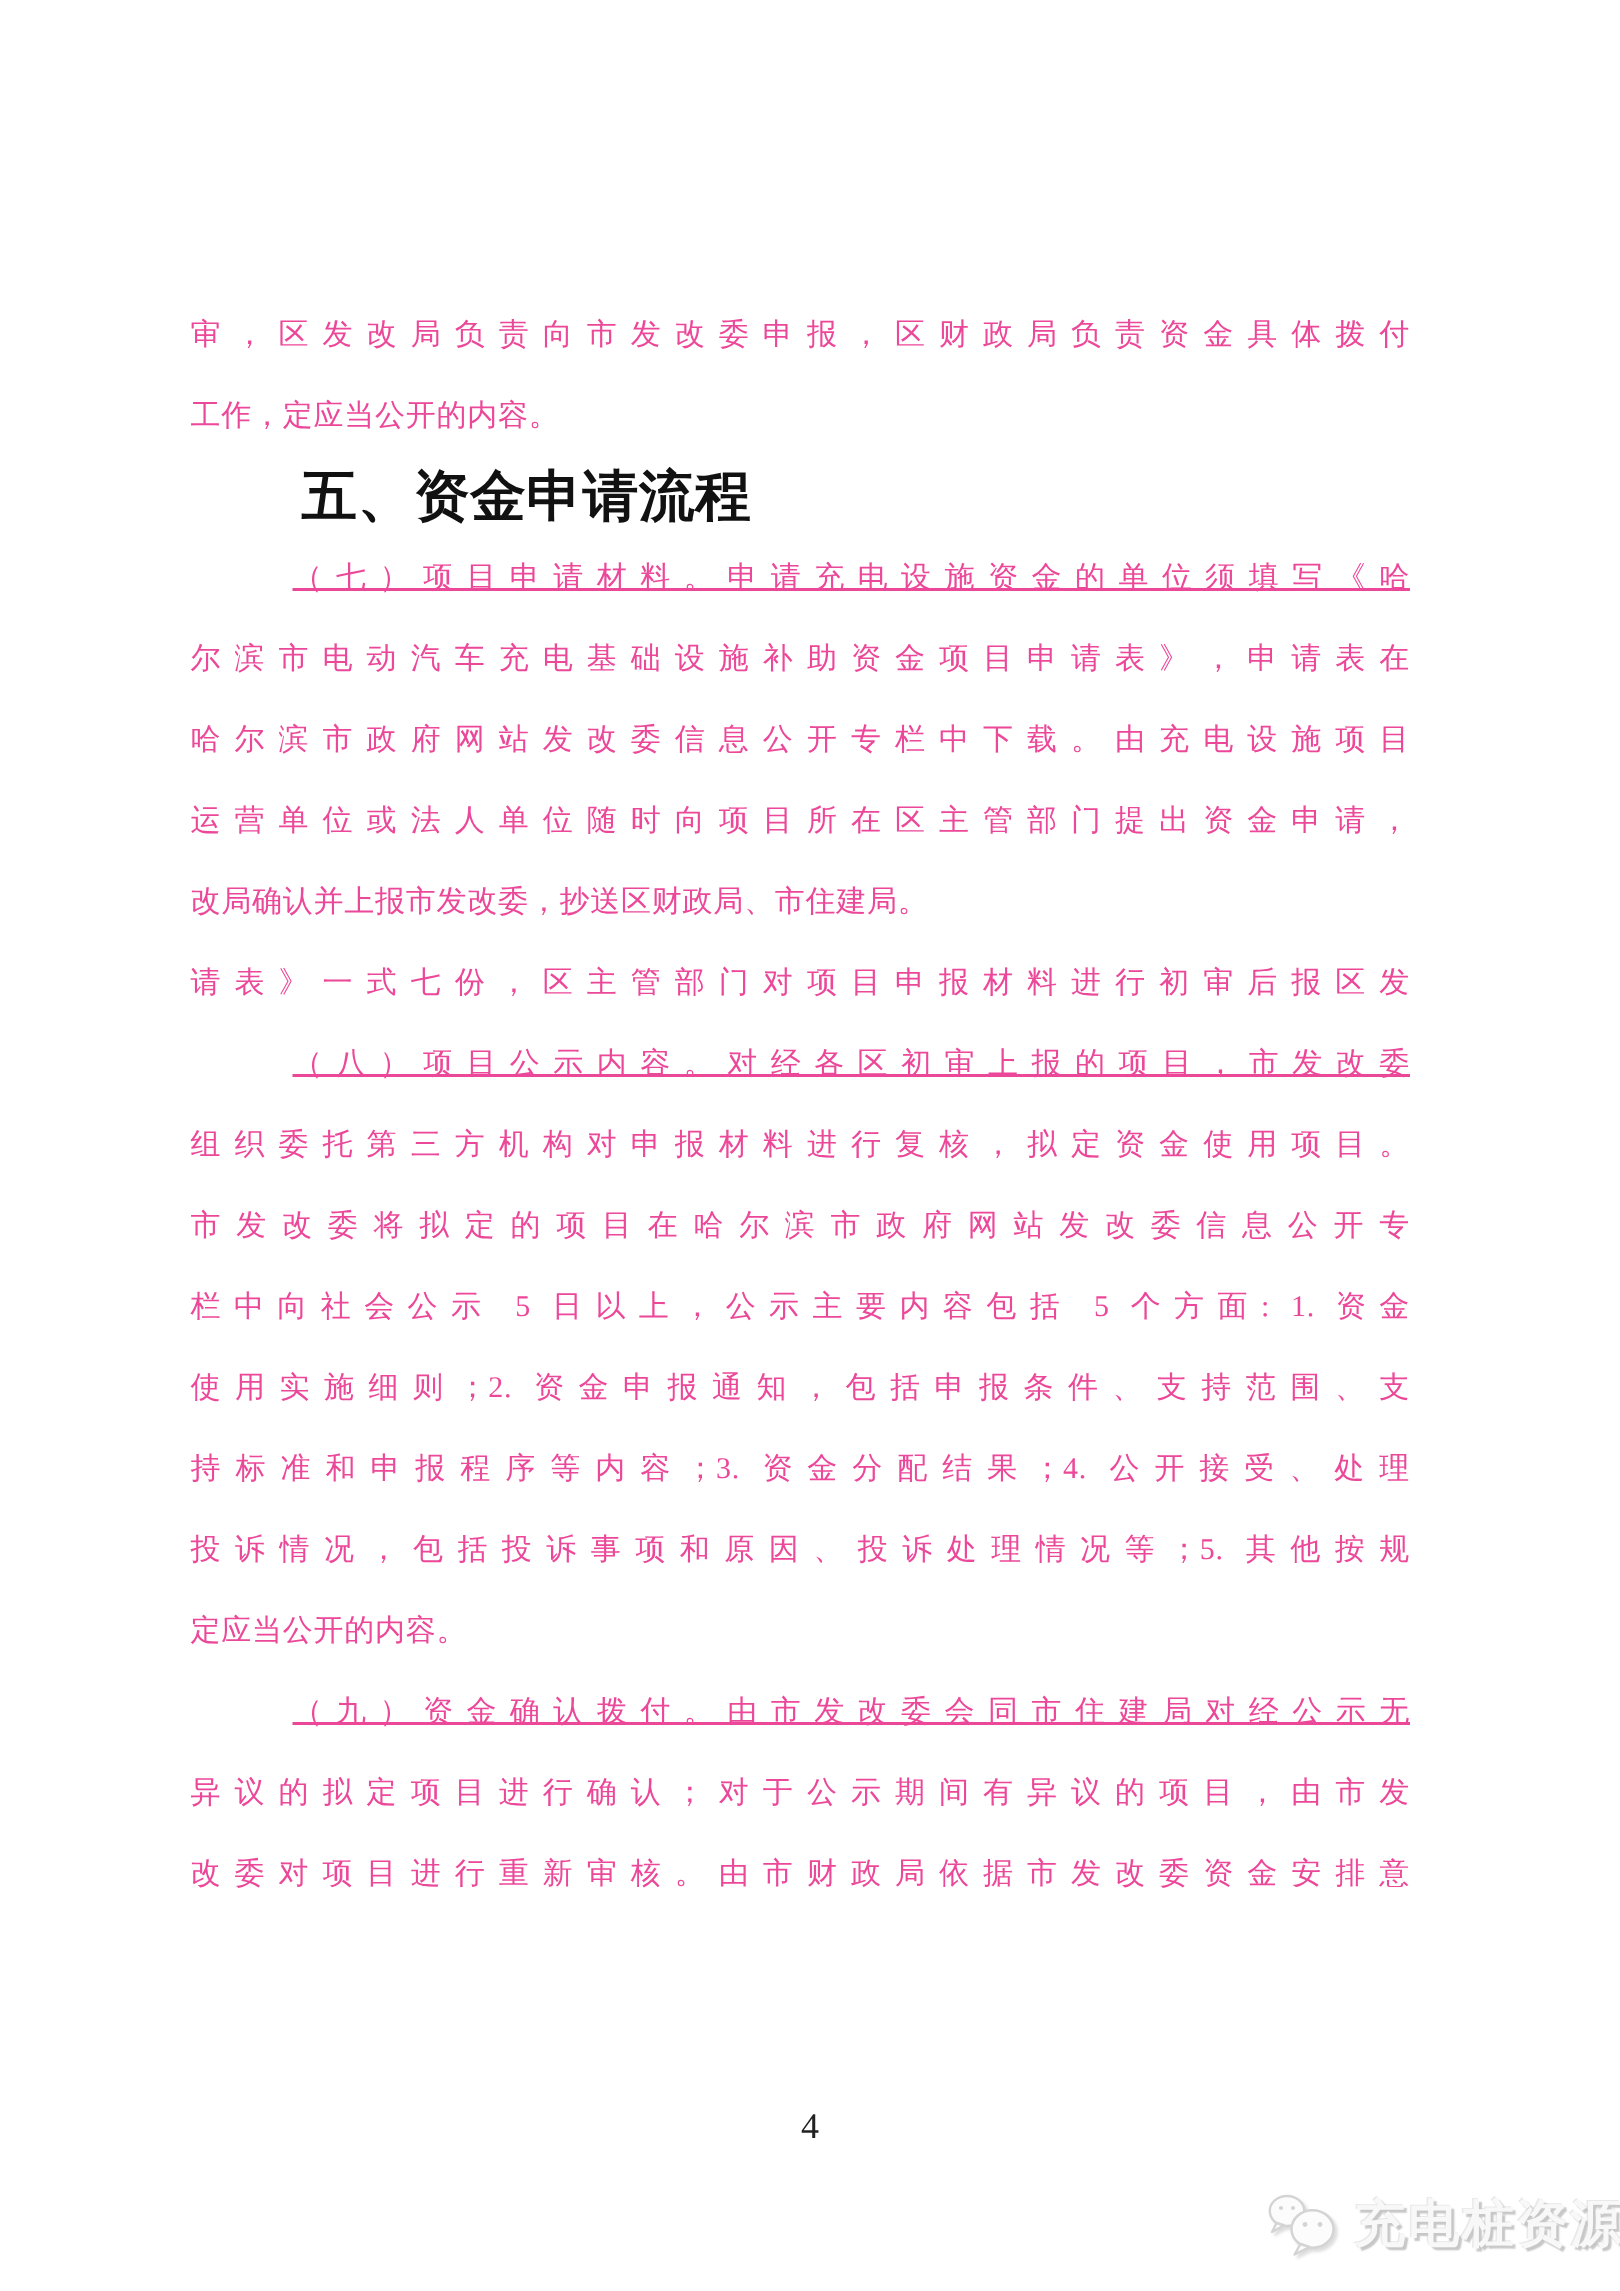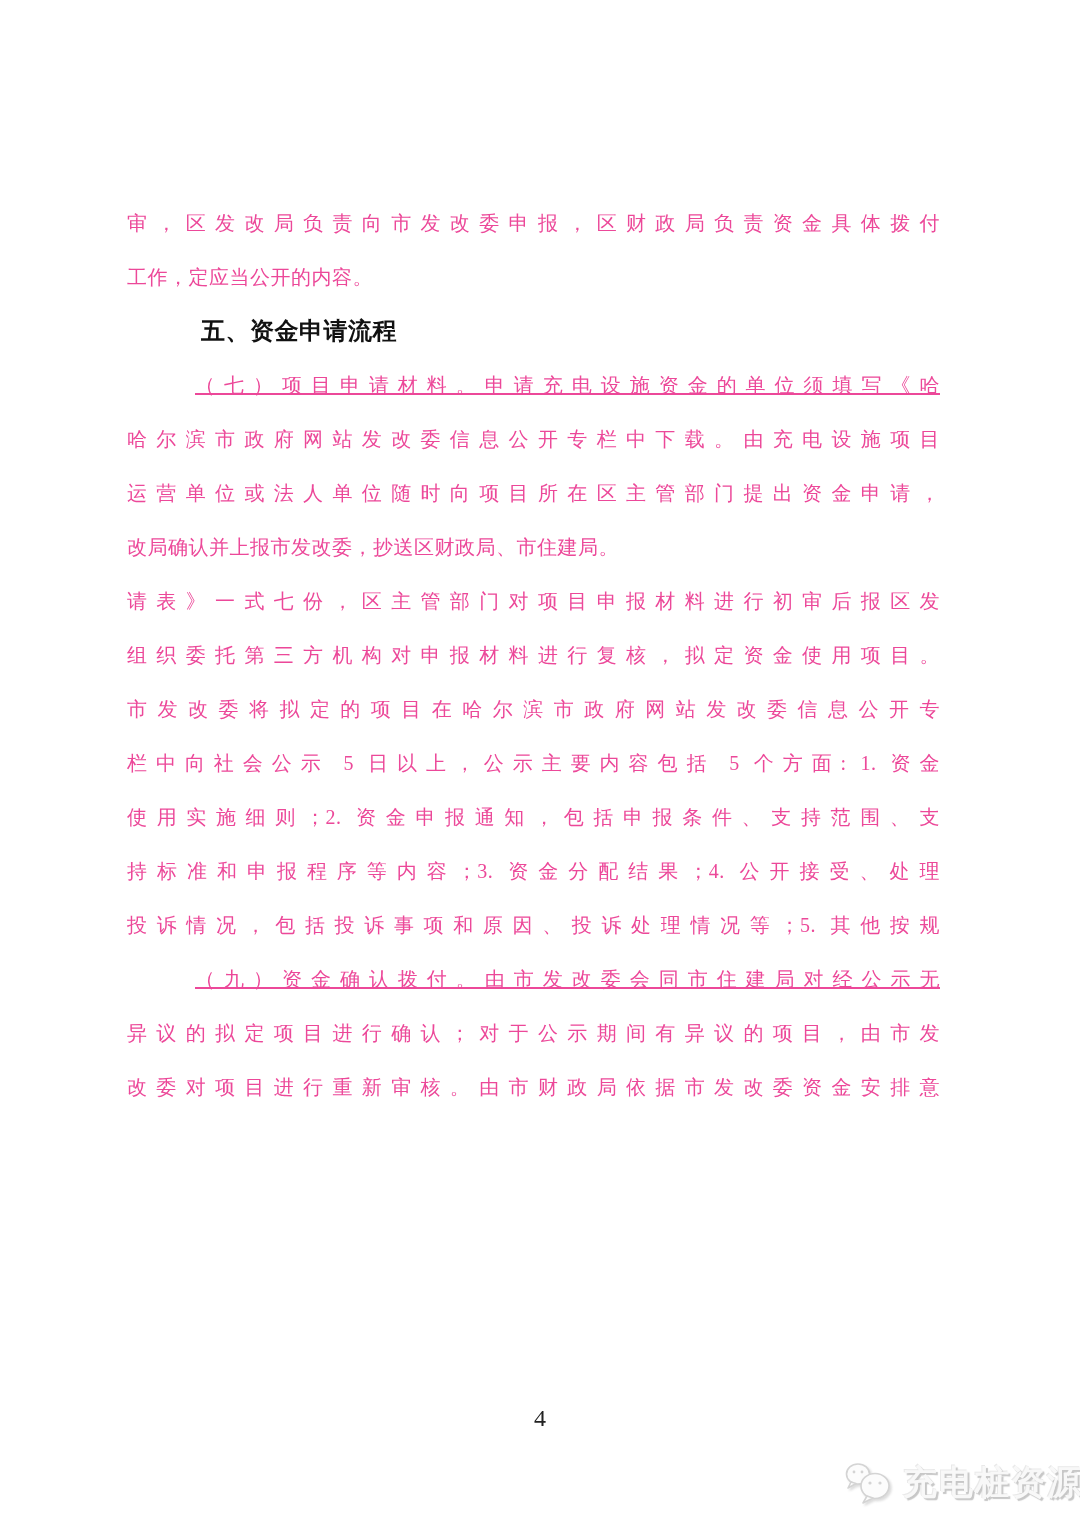--- a/index.html
+++ b/index.html
@@ -27,21 +27,21 @@
   }
   .just{
     white-space:normal;
     text-align:justify;
     text-align-last:justify;
     -moz-text-align-last:justify;
   }
   .indent{padding-left:68px;text-decoration:underline;}
   .heading{
     font-weight:bold;
-    font-size:24px;
+    font-size:37px;
     padding-left:74px;
     font-family:"Liberation Sans","DejaVu Sans",sans-serif;
     color:#111;
   }
   .page-number{
     position:absolute;
     left:0;top:1405px;
     width:100%;
     text-align:center;
     font-size:24px;
@@ -74,31 +74,34 @@
 <div class="page">
 
   <div class="doc">
 
     <div class="line just">审，区发改局负责向市发改委申报，区财政局负责资金具体拨付</div>
     <div class="line">工作，定应当公开的内容。</div>
 
     <div class="line heading">五、资金申请流程</div>
 
     <div class="line just indent">（七）项目申请材料。申请充电设施资金的单位须填写《哈</div>
+    <div class="line just">尔滨市电动汽车充电基础设施补助资金项目申请表》，申请表在</div>
     <div class="line just">哈尔滨市政府网站发改委信息公开专栏中下载。由充电设施项目</div>
     <div class="line just">运营单位或法人单位随时向项目所在区主管部门提出资金申请，</div>
     <div class="line">改局确认并上报市发改委，抄送区财政局、市住建局。</div>
     <div class="line just">请表》一式七份，区主管部门对项目申报材料进行初审后报区发</div>
 
+    <div class="line just indent">（八）项目公示内容。对经各区初审上报的项目，市发改委</div>
     <div class="line just">组织委托第三方机构对申报材料进行复核，拟定资金使用项目。</div>
     <div class="line just">市发改委将拟定的项目在哈尔滨市政府网站发改委信息公开专</div>
     <div class="line just">栏中向社会公示 5 日以上，公示主要内容包括 5 个方面: 1. 资金</div>
     <div class="line just">使用实施细则；2. 资金申报通知，包括申报条件、支持范围、支</div>
     <div class="line just">持标准和申报程序等内容；3. 资金分配结果；4. 公开接受、处理</div>
     <div class="line just">投诉情况，包括投诉事项和原因、投诉处理情况等；5. 其他按规</div>
+    <div class="line">定应当公开的内容。</div>
 
     <div class="line just indent">（九）资金确认拨付。由市发改委会同市住建局对经公示无</div>
     <div class="line just">异议的拟定项目进行确认；对于公示期间有异议的项目，由市发</div>
     <div class="line just">改委对项目进行重新审核。由市财政局依据市发改委资金安排意</div>
 
   </div>
 
   <div class="page-number">4</div>
 
   <div class="watermark">

